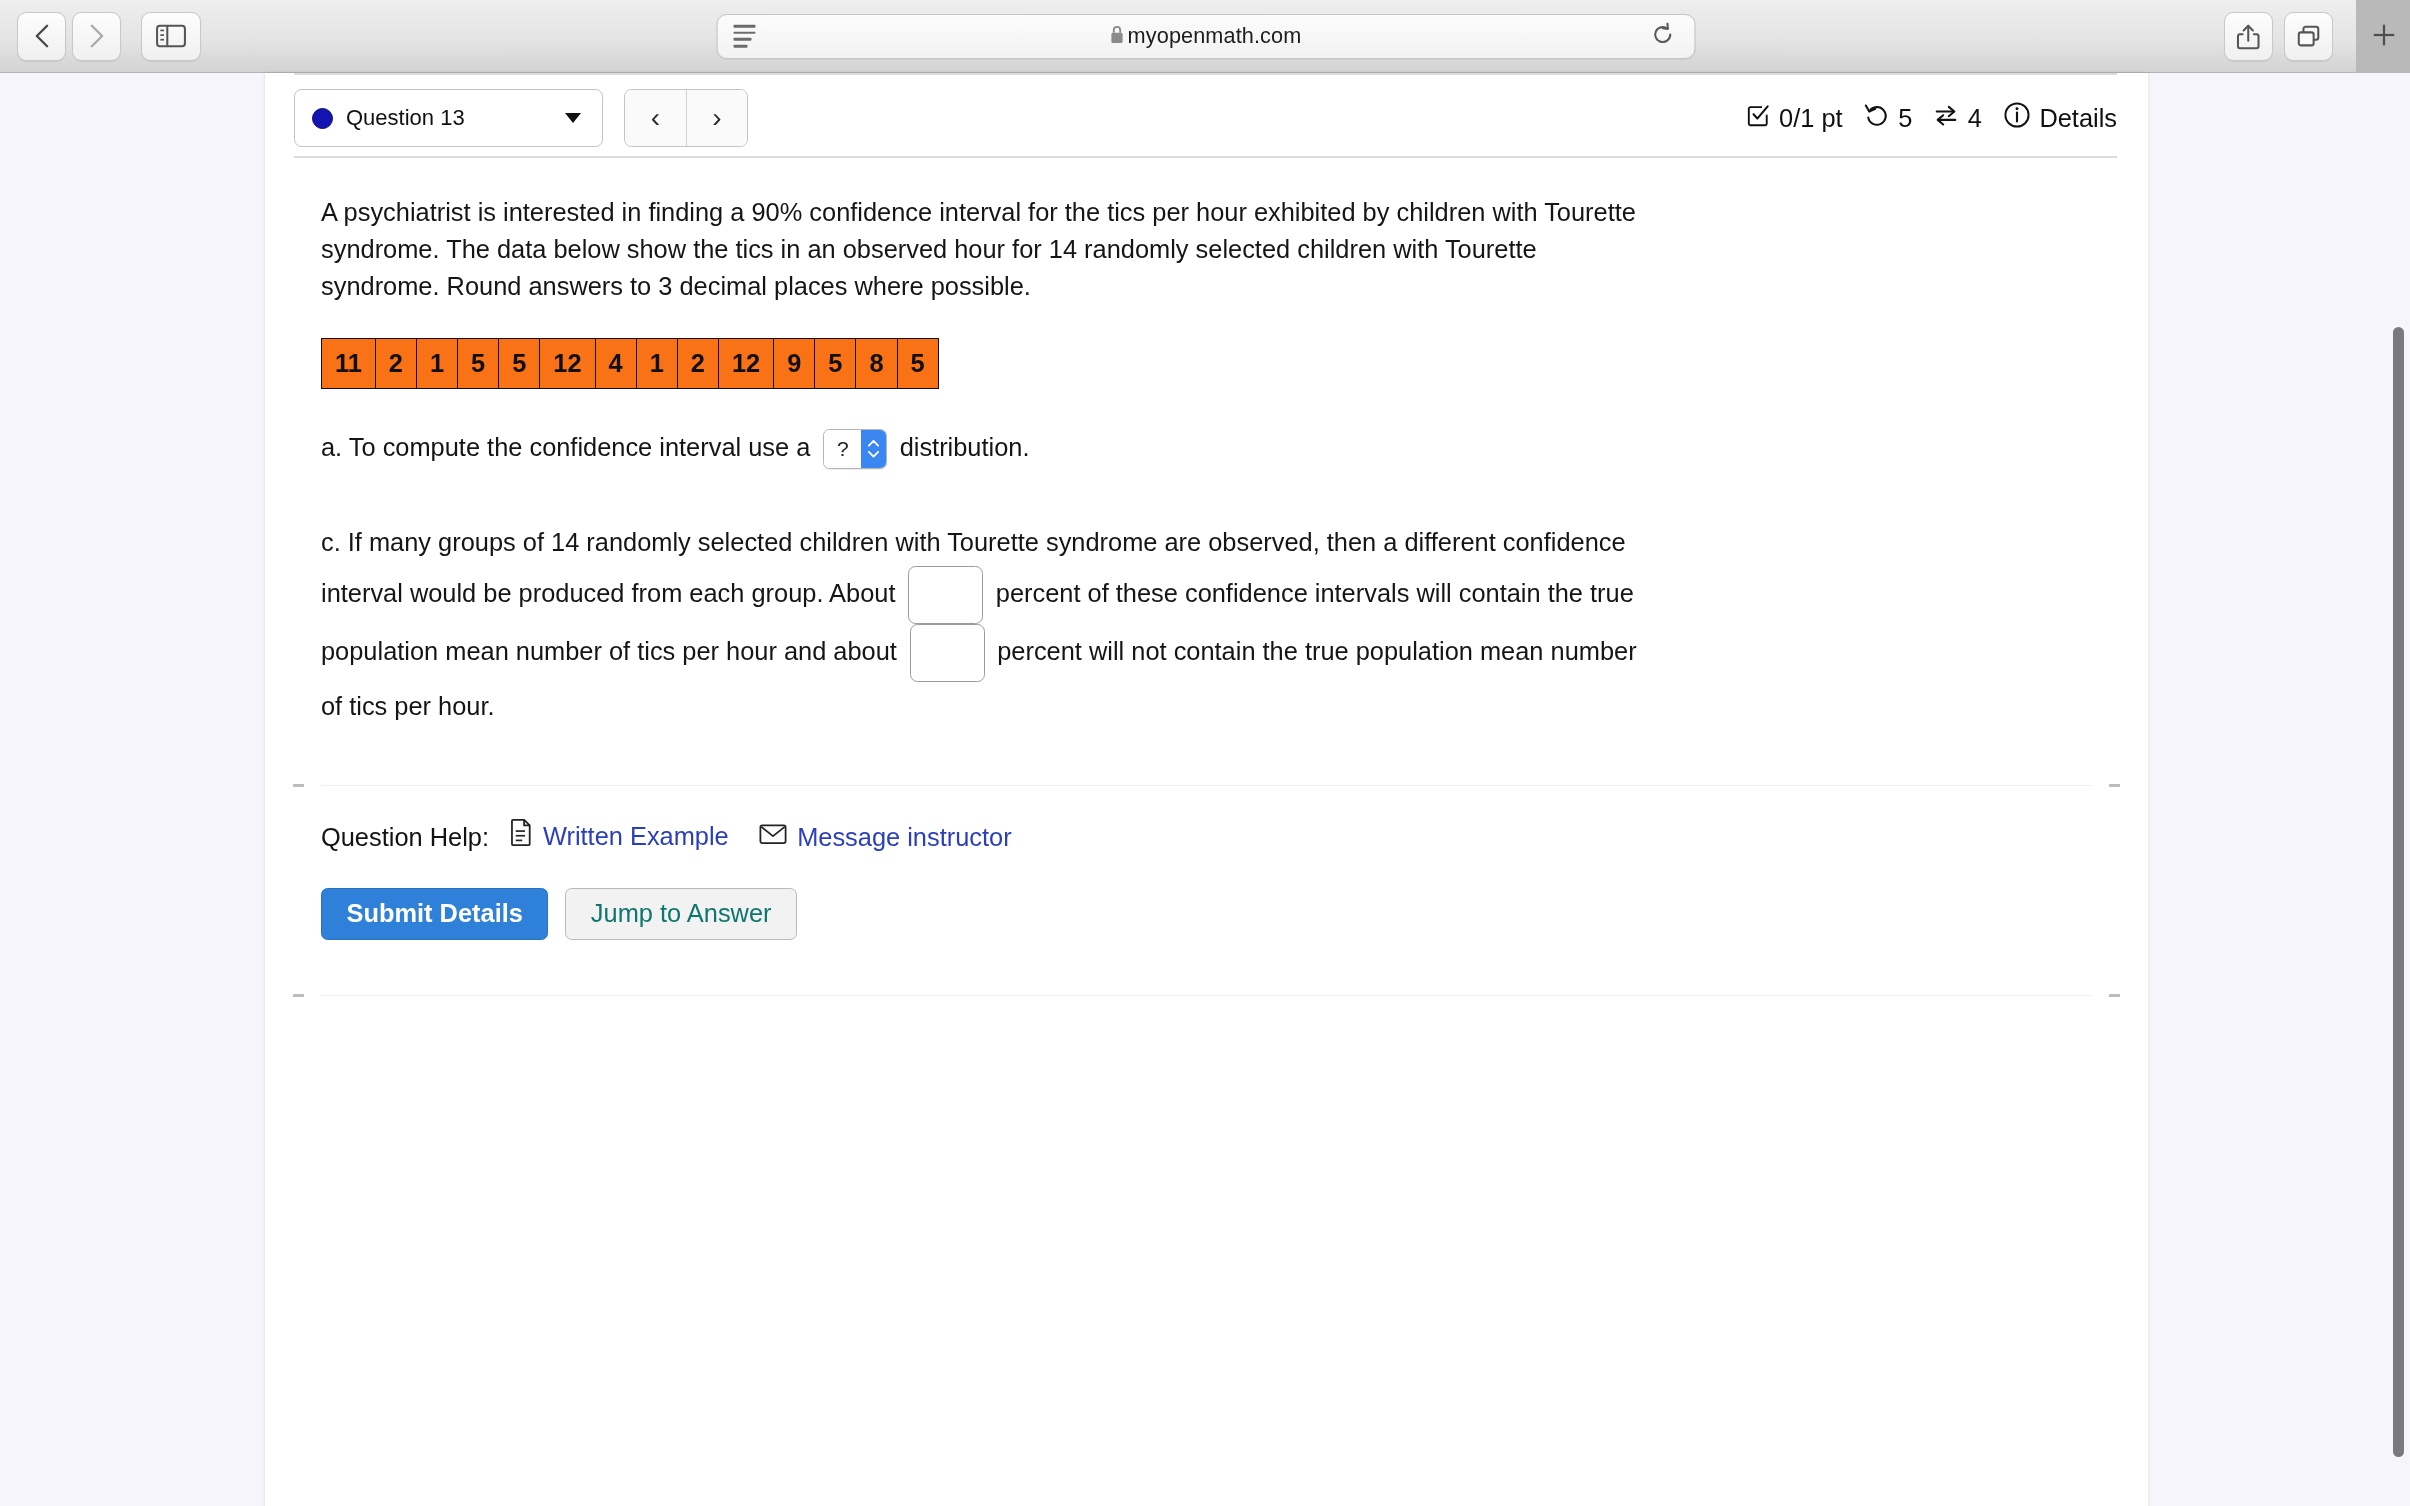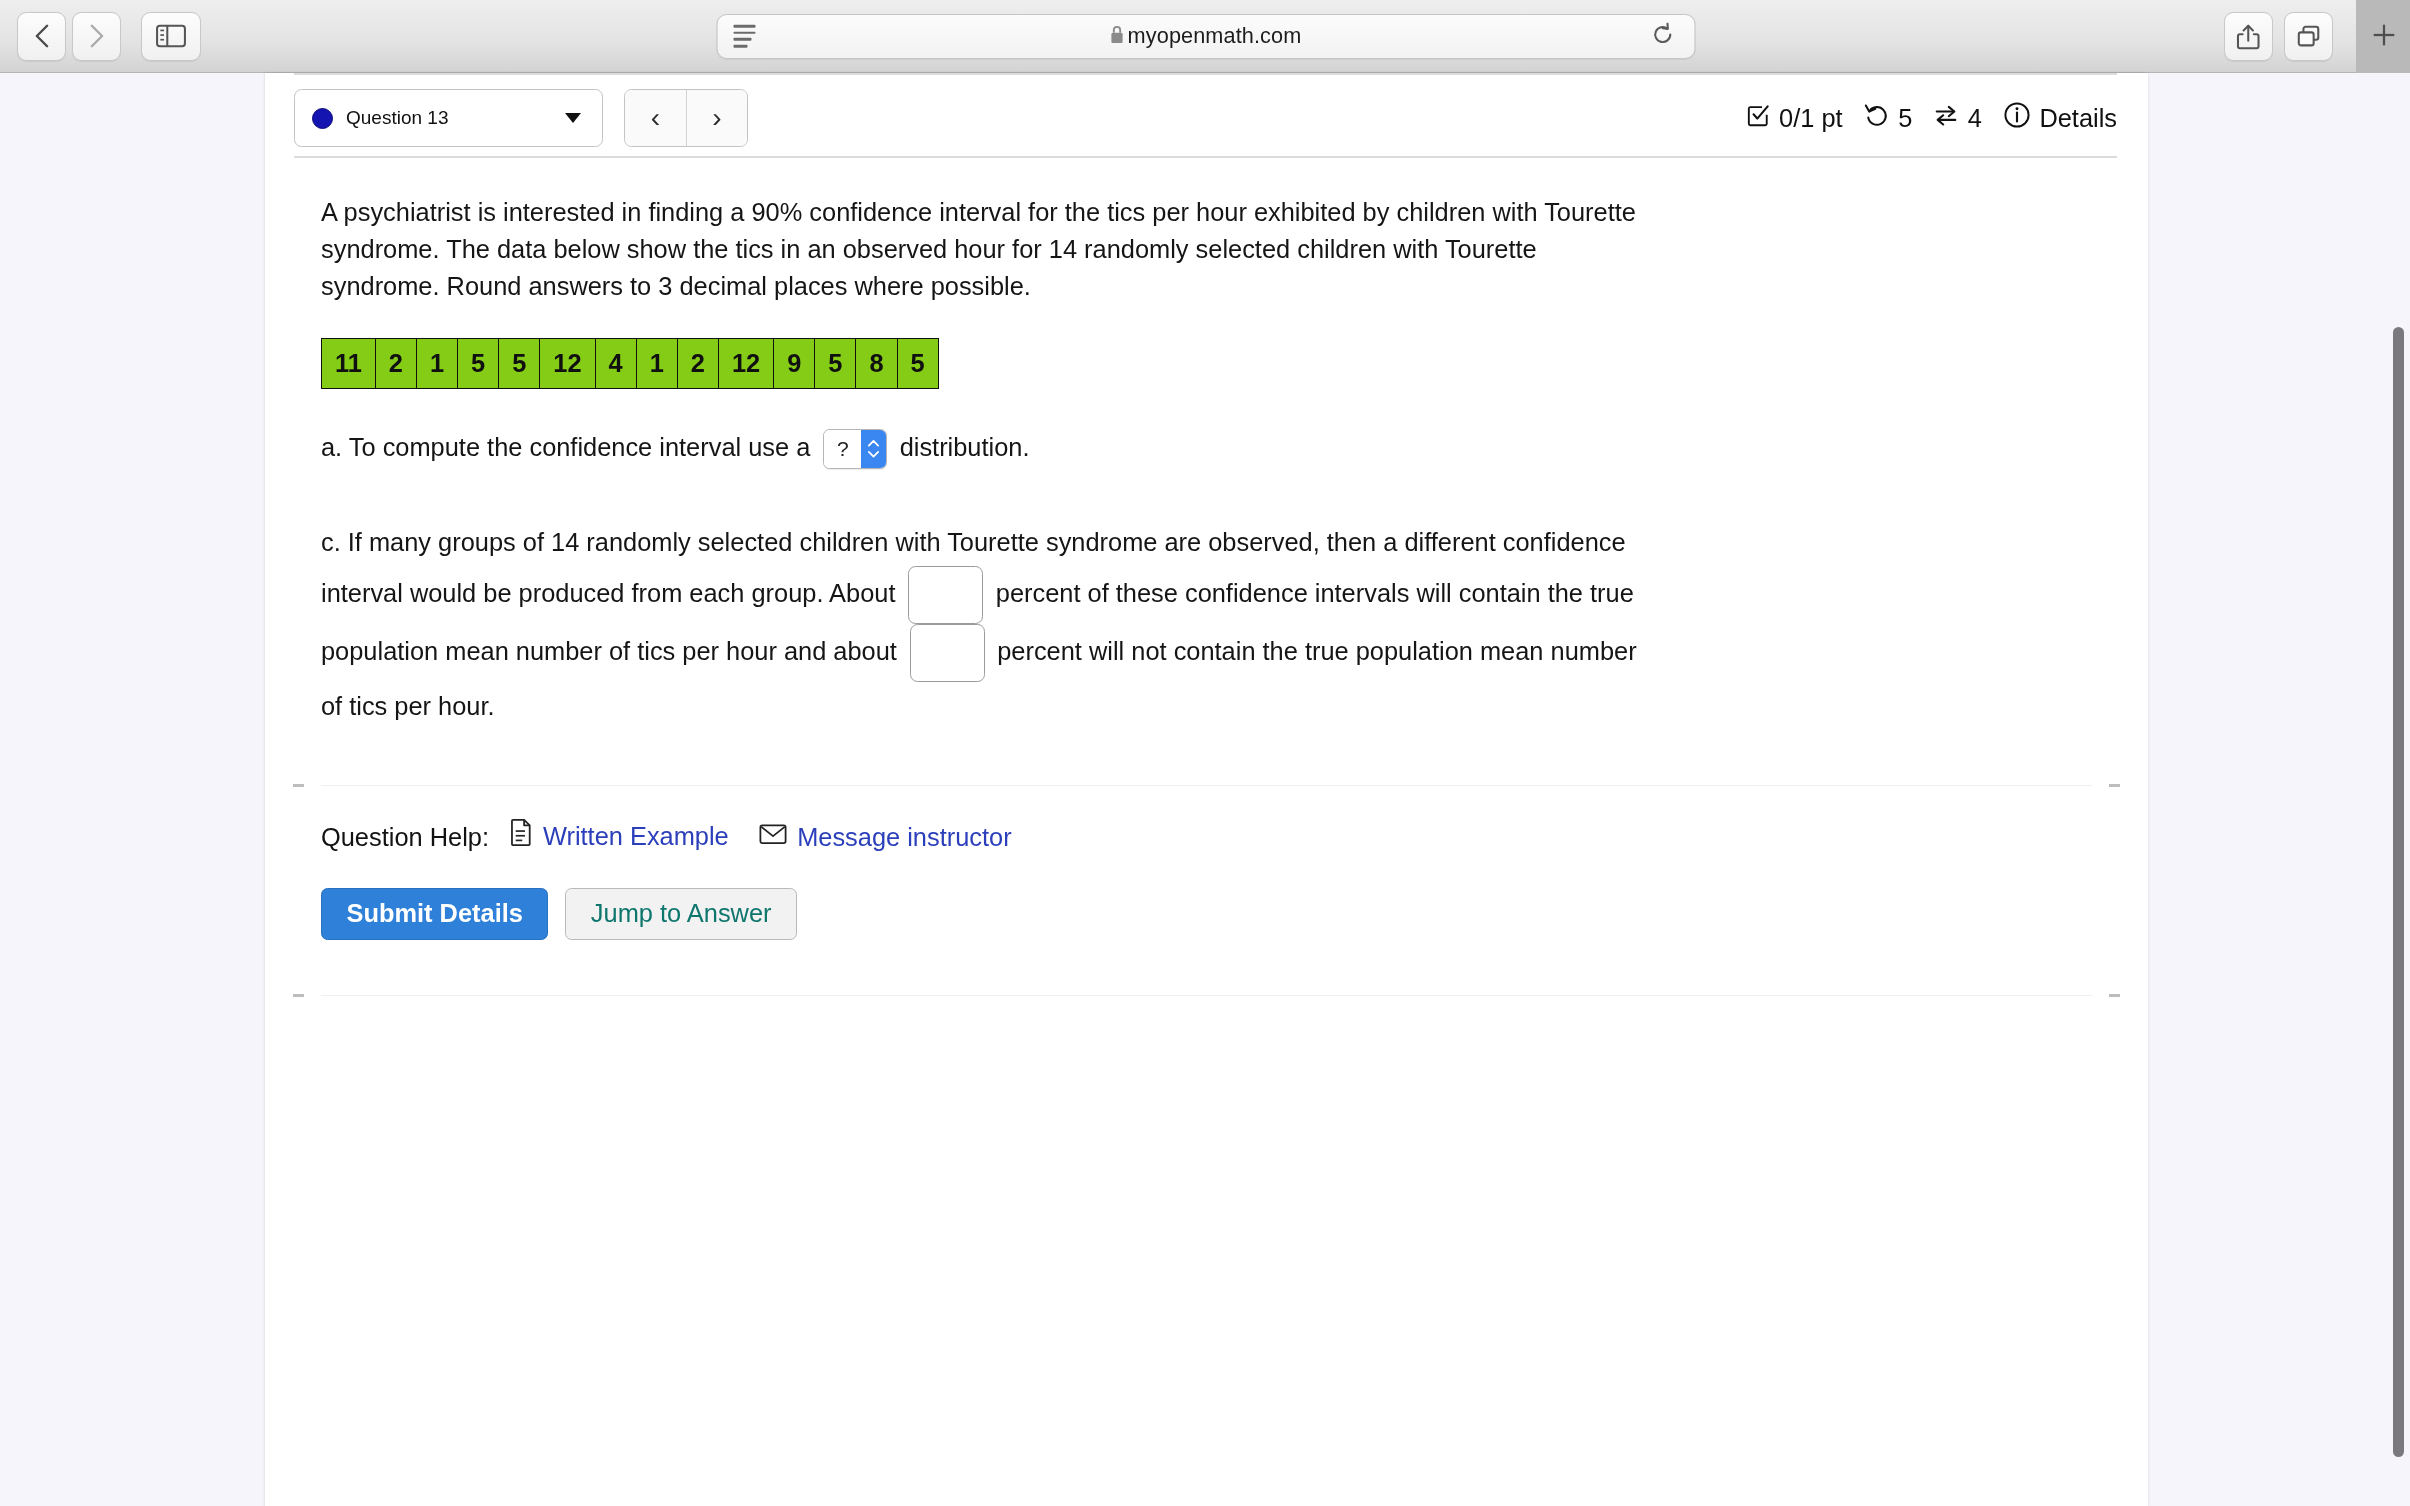--- a/index.html
+++ b/index.html
@@ -118,21 +118,21 @@
     border-radius: 7.5px;
     display: flex; align-items: center;
     padding: 0 15px 0 17px;
     position: relative;
   }
   .q-dot {
     width: 21px; height: 21px; border-radius: 50%;
     background: #1414b0; flex: none; margin-right: 13px;
     border: 0.9px solid #0b0b78;
   }
-  .q-select-label { font-size: 19px; color: #111; }
+  .q-select-label { font-size: 22px; color: #111; }
   .q-caret {
     position: absolute; right: 21px; top: 50%; transform: translateY(-50%);
     width: 0; height: 0;
     border-left: 8.5px solid transparent;
     border-right: 8.5px solid transparent;
     border-top: 10.4px solid #111;
   }
   .q-navgroup {
     margin-left: 21px;
     display: flex;
@@ -169,21 +169,21 @@
   }
   .prompt { margin: 0; padding: 17px 0 0 0; max-width: 1318px; }
 
   .data-table {
     margin: 34px 0 0 0;
     border-collapse: collapse;
     border: 1.9px solid #111;
   }
   .data-table td {
     border: 0.9px solid #111;
-    background: #84cc16;
+    background: #f97316;
     text-align: center;
     font-size: 25.4px;
     font-weight: bold;
     color: #101010;
     padding: 5.6px 13px;
     min-width: 38px;
     height: 40px;
   }
 
   .part { margin-top: 34px; max-width: 1337px; line-height: 1.9; }

